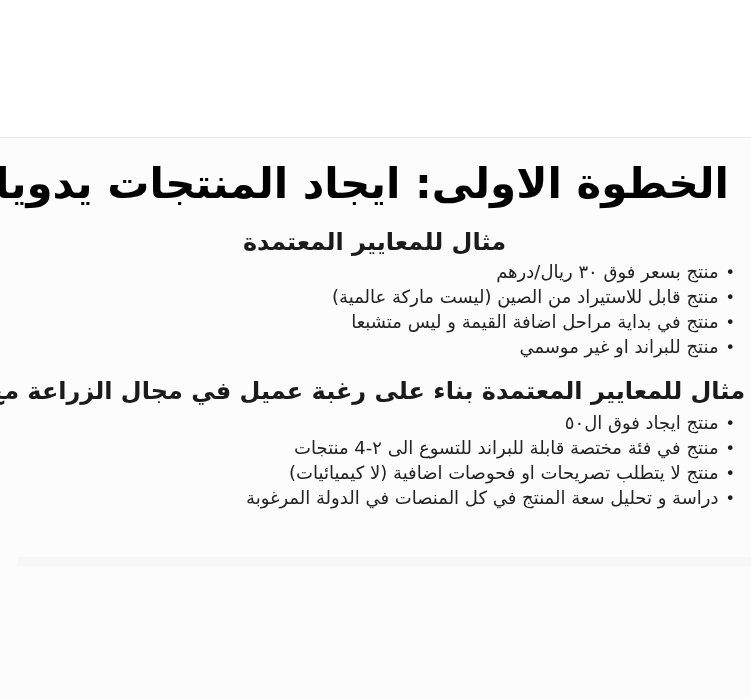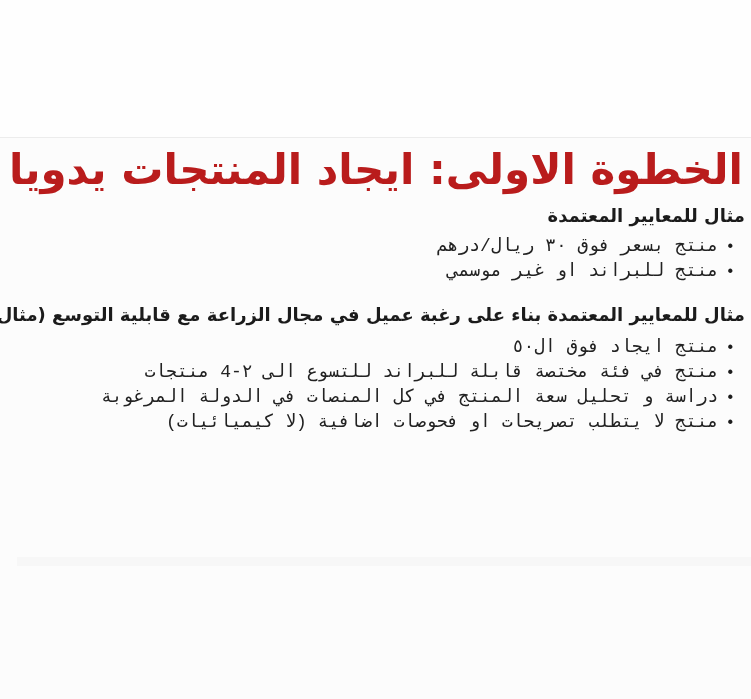--- a/index.html
+++ b/index.html
@@ -15,45 +15,45 @@
     height:137px;
     background:#fefefe;
     border-bottom:1px solid #ececec;
   }
   .content{
     direction:rtl;
     text-align:right;
     padding:0 6px 0 4px;
   }
   .title{
-    margin:2px;
+    margin:16px;
     font-size:42px;
     font-weight:700;
     line-height:60px;
     letter-spacing:-0.5px;
     white-space:nowrap;
-    color:#b91c1c;
+    color:#000000;
   }
   .subheading{
     margin:4px 0 0 0;
-    font-size:18px;
+    font-size:24px;
     font-weight:700;
     line-height:24px;
     color:#1b1b1b;
+    text-align:center;
   }
   .subheading.long{
     margin-top:17px;
     white-space:nowrap;
     line-height:28px;
   }
   ul.bullets{
     margin:6px 0 0 0;
     padding:0 10px 0 0;
     list-style:none;
-    font-family:Liberation Mono, monospace;
   }
   ul.bullets li{
     font-size:18px;
     line-height:24px;
     color:#222;
   }
   .dot{
     display:inline-block;
     margin-left:7px;
     font-size:16px;
@@ -74,27 +74,29 @@
 <div class="top-strip"></div>
 
 <div class="content">
 
   <h1 class="title">الخطوة الاولى: ايجاد المنتجات يدويا</h1>
 
   <h2 class="subheading">مثال للمعايير المعتمدة</h2>
 
   <ul class="bullets">
     <li><span class="dot">•</span><span>منتج بسعر فوق ٣٠ ريال/درهم</span></li>
+    <li><span class="dot">•</span><span>منتج قابل للاستيراد من الصين (ليست ماركة عالمية)</span></li>
+    <li><span class="dot">•</span><span>منتج في بداية مراحل اضافة القيمة و ليس متشبعا</span></li>
     <li><span class="dot">•</span><span>منتج للبراند او غير موسمي</span></li>
   </ul>
 
   <h2 class="subheading long">مثال للمعايير المعتمدة بناء على رغبة عميل في مجال الزراعة مع قابلية التوسع (مثال):</h2>
 
   <ul class="bullets">
     <li><span class="dot">•</span><span>منتج ايجاد فوق ال٥٠</span></li>
     <li><span class="dot">•</span><span>منتج في فئة مختصة قابلة للبراند للتسوع الى ٢-4 منتجات</span></li>
+    <li><span class="dot">•</span><span>منتج لا يتطلب تصريحات او فحوصات اضافية (لا كيميائيات)</span></li>
     <li><span class="dot">•</span><span>دراسة و تحليل سعة المنتج في كل المنصات في الدولة المرغوبة</span></li>
-    <li><span class="dot">•</span><span>منتج لا يتطلب تصريحات او فحوصات اضافية (لا كيميائيات)</span></li>
   </ul>
 
 </div>
 
 <div class="faint-band"></div>
 
 </body></html>

